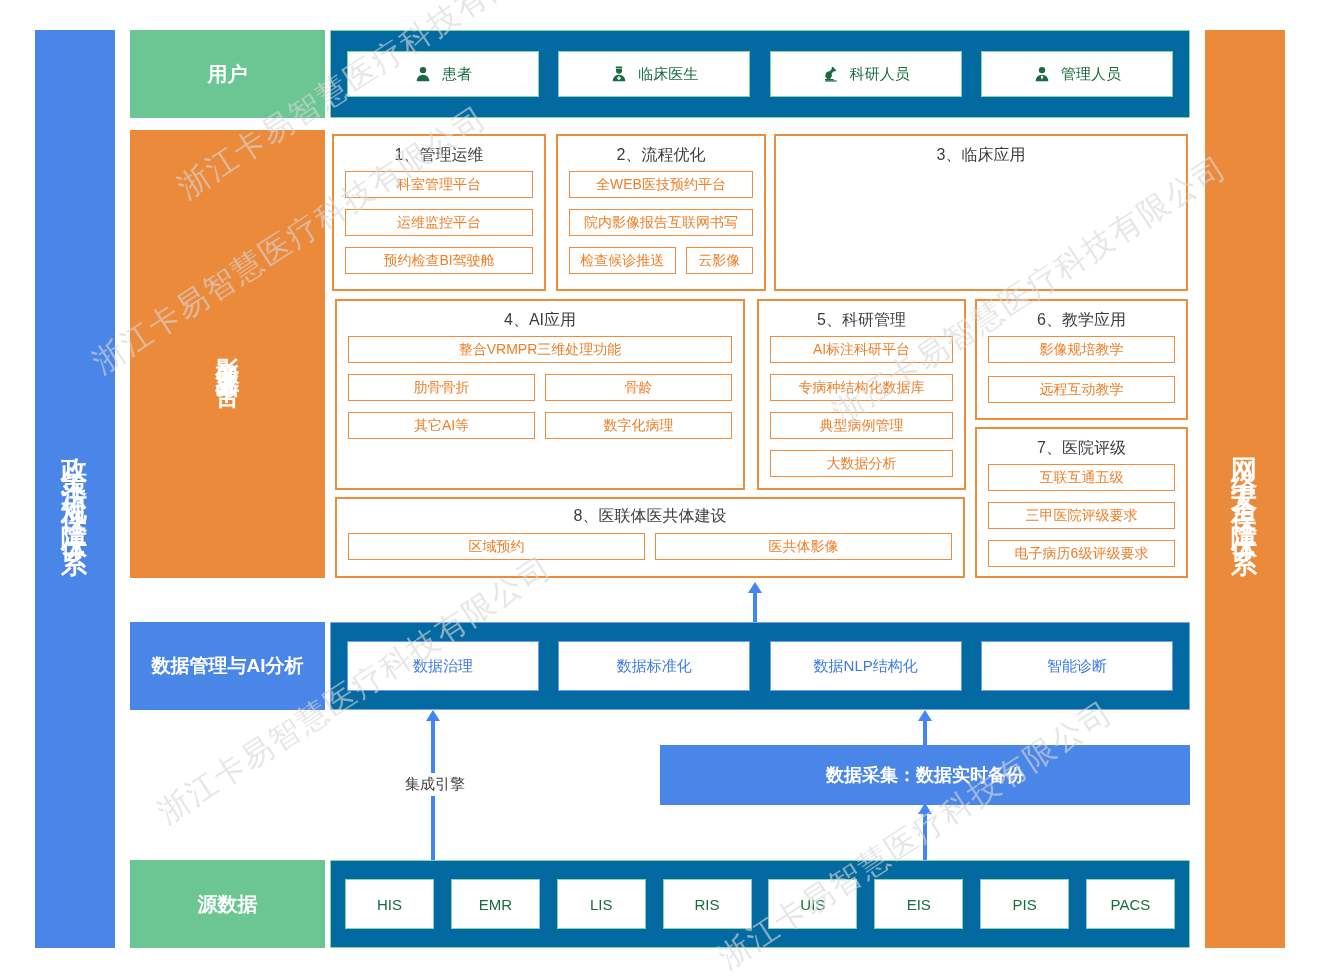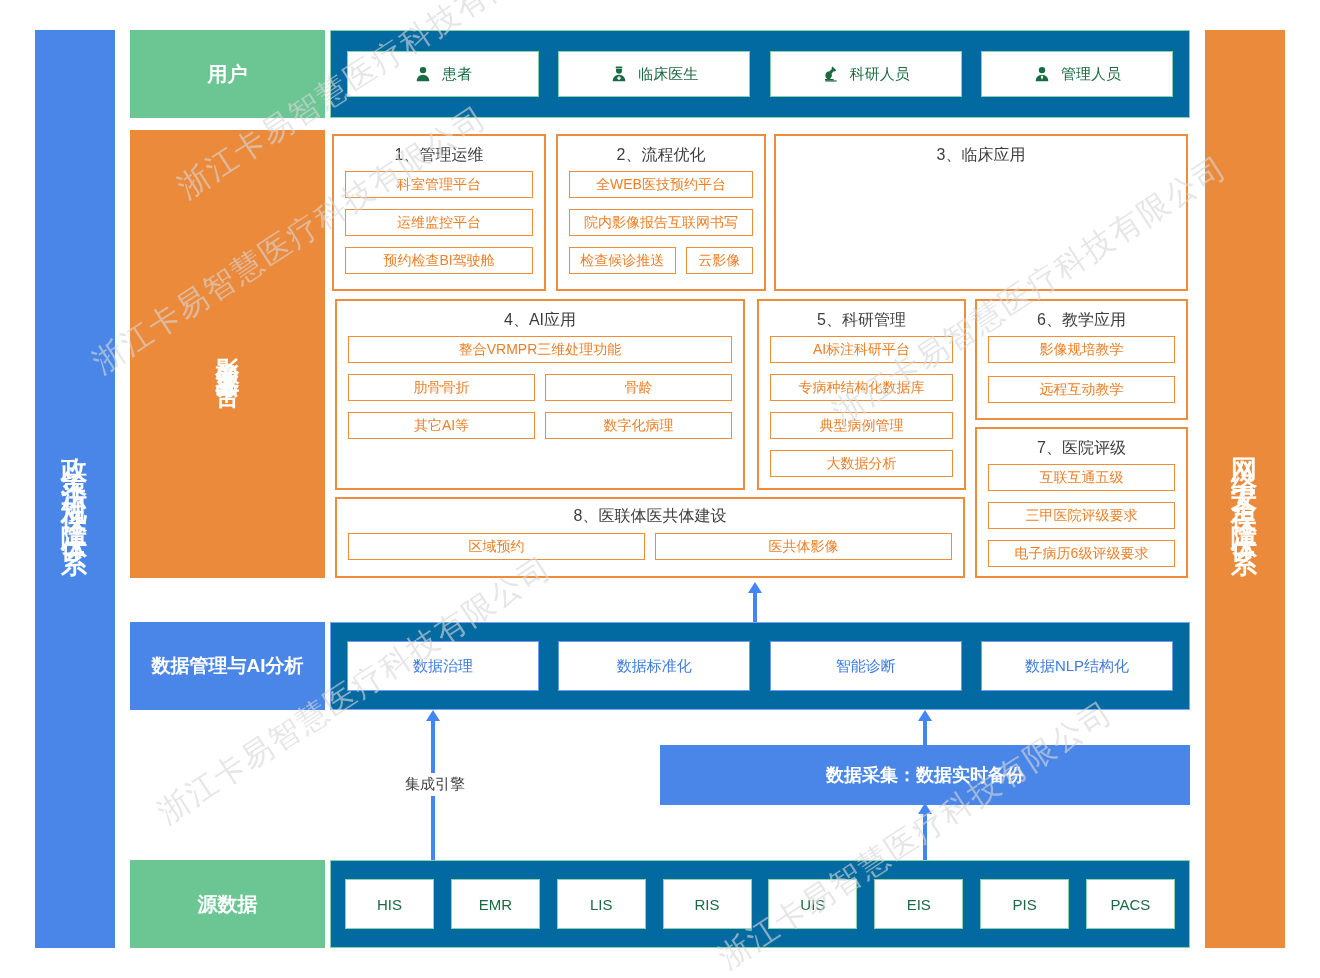--- a/index.html
+++ b/index.html
@@ -208,22 +208,22 @@
       <div class="oitem">医共体影像</div>
     </div>
   </div>
 
   <div class="label-box blue" style="left:130px;top:622px;width:195px;height:88px;font-size:19px;">
     <span>数据管理与AI分析</span>
   </div>
   <div class="row-container blue" style="left:330px;top:622px;width:860px;height:88px;padding:0 16px;box-sizing:border-box;">
     <div class="dm-box">数据治理</div>
     <div class="dm-box">数据标准化</div>
+    <div class="dm-box">数据NLP结构化</div>
     <div class="dm-box">智能诊断</div>
-    <div class="dm-box">数据NLP结构化</div>
   </div>
 
   <div class="arrow-up" style="left:748px;top:582px;height:40px;">
     <div class="head"></div>
       <div class="stem"></div>
   </div>
   <div class="arrow-up" style="left:426px;top:710px;height:150px;">
     <div class="head"></div>
       <div class="stem"></div>
   </div>

